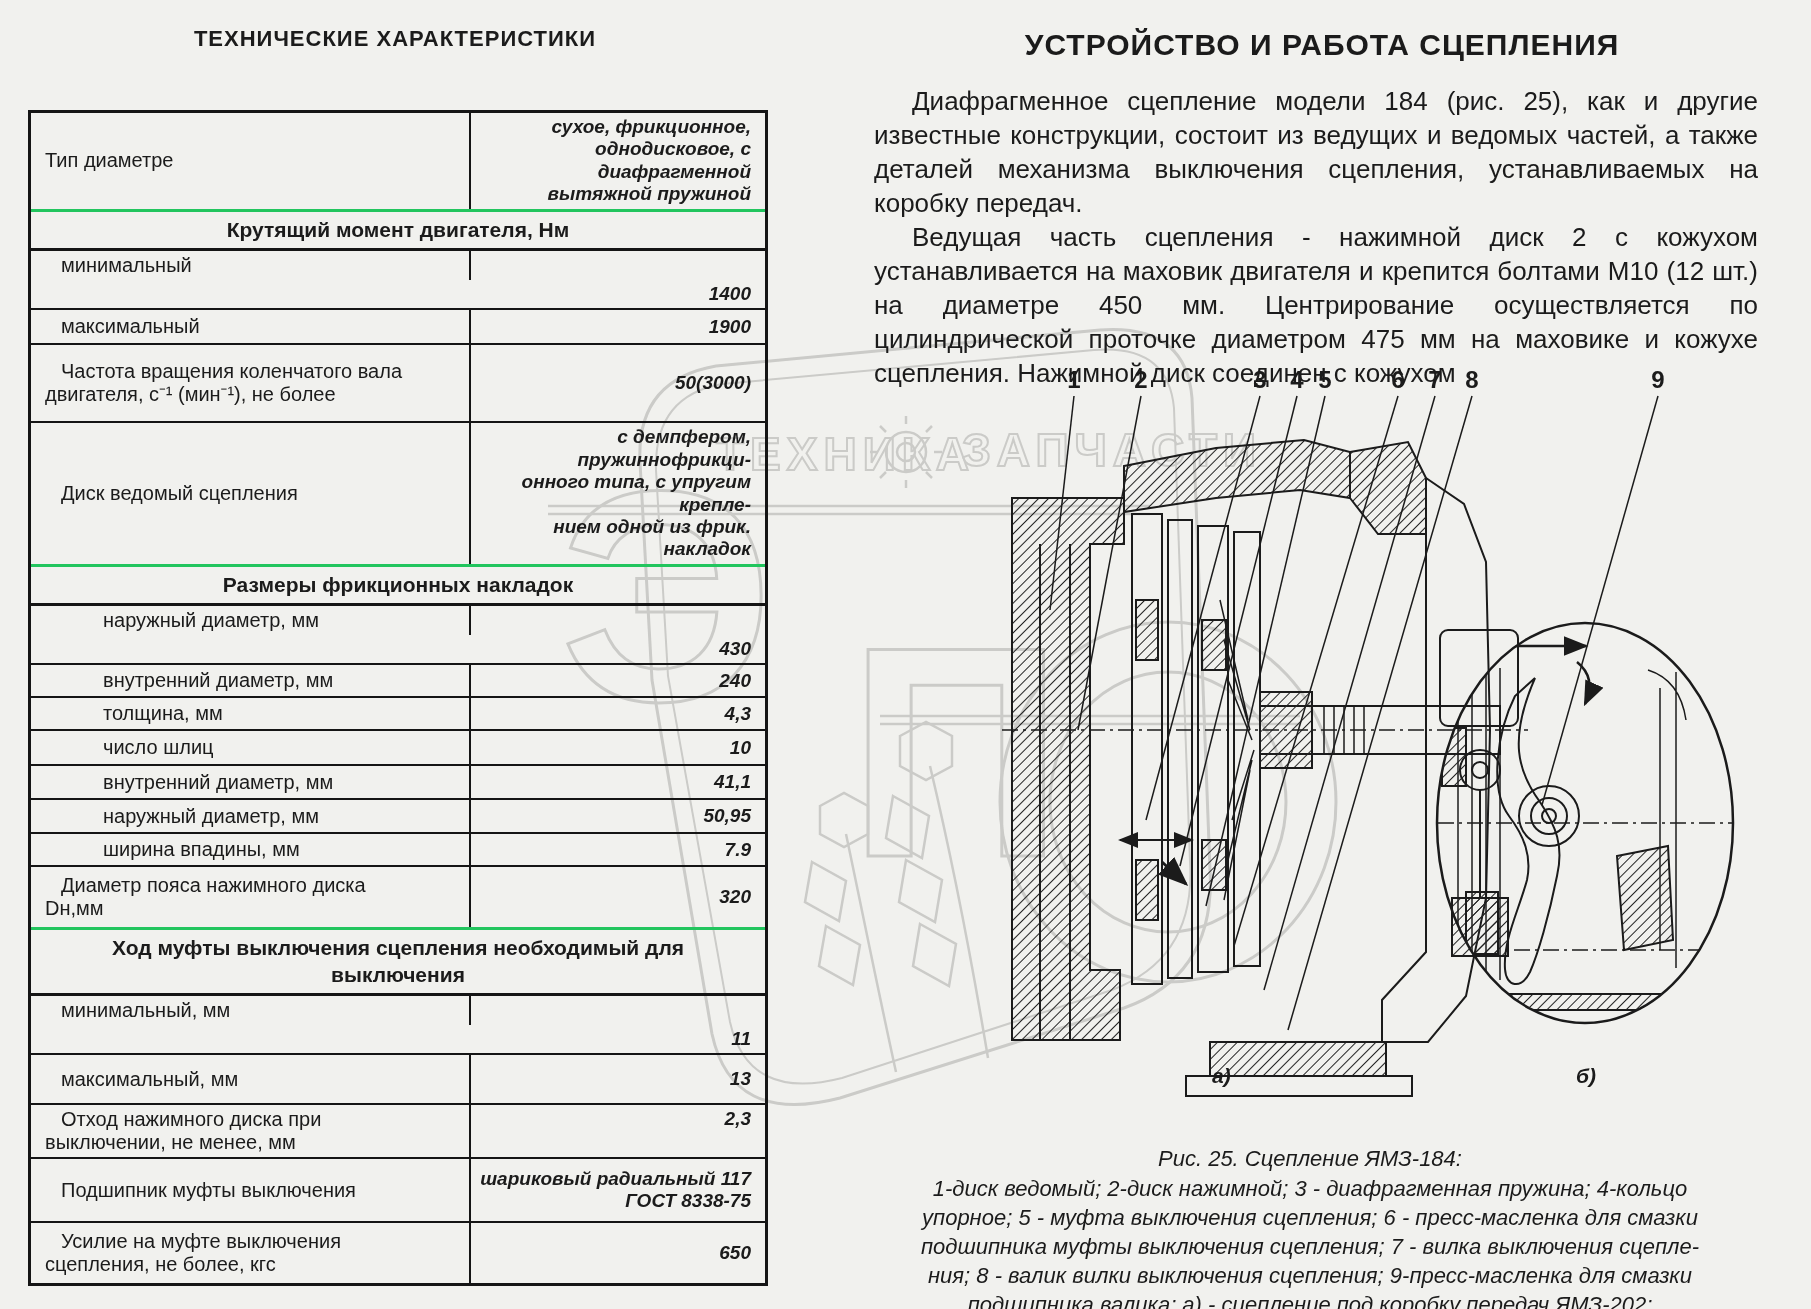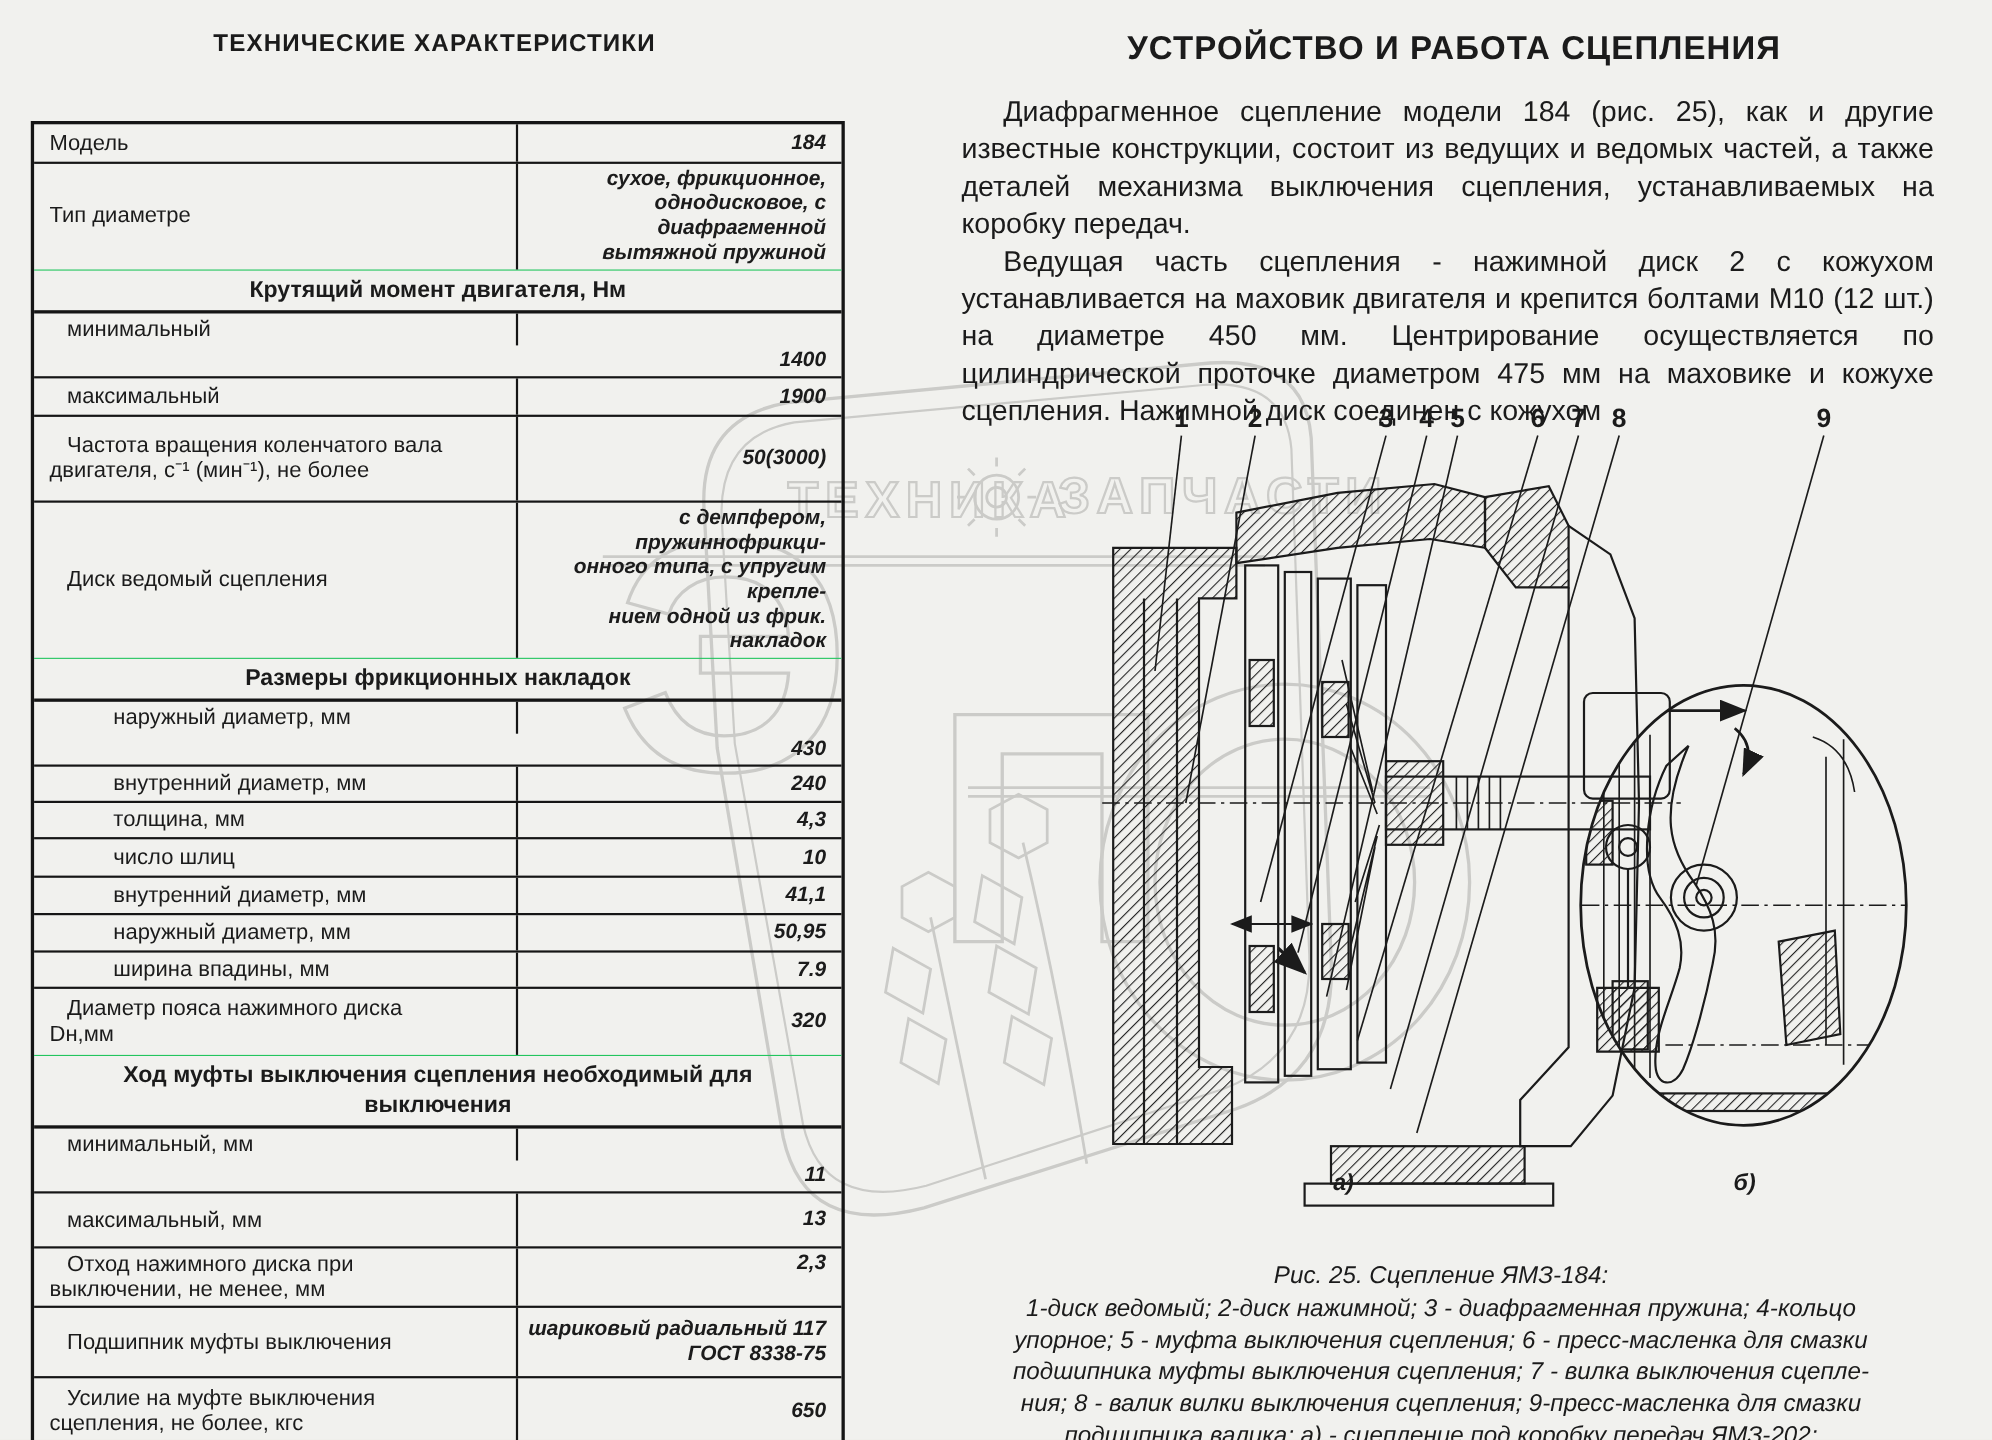--- a/index.html
+++ b/index.html
@@ -21,21 +21,21 @@
   .trow .lbl{width:60%;border-right:2px solid #151515;display:flex;align-items:center;
              padding:3px 6px 3px 14px;box-sizing:border-box;}
   .trow .lbl span{display:block;width:100%;white-space:pre-line;font-size:20px;line-height:1.15;
                   text-indent:16px;}
   .trow .lbl span.ind2{text-indent:58px;}
   .trow .lbl span.noind{text-indent:0;}
   .trow .val{flex:1;display:flex;align-items:center;justify-content:flex-end;
              padding:3px 14px 3px 6px;box-sizing:border-box;}
   .trow .val span{display:block;white-space:pre-line;text-align:right;
                   font-size:19px;line-height:1.18;font-weight:bold;font-style:italic;}
-  .trow.r-h{border-top:1px solid #22c55e;display:block;text-align:center;
+  .trow.r-h{border-top:3px solid #22c55e;display:block;text-align:center;
             font-weight:bold;font-size:21px;line-height:1.25;padding:5px 8px;
             box-sizing:border-box;white-space:pre-line;}
   .trow.r-h + .trow{border-top-width:3px;flex-direction:column;}
   
   .paras{position:absolute;left:874px;top:84px;width:884px;z-index:3;
          font-size:26px;line-height:34px;text-align:justify;}
   .paras p{margin:0;text-indent:38px;}
   
   .fig{position:absolute;left:880px;top:300px;z-index:3;}
   .fig text{font-family:"Liberation Sans",sans-serif;}
@@ -85,28 +85,20 @@
       <text class="wmtext" x="962" y="466" font-size="46">ЗАПЧАСТИ</text>
 
       <text class="wmbig" x="560" y="700" font-size="300">Э</text>
       <text class="wmbig" x="848" y="856" font-size="300">П</text>
     </g>
   </svg>
 
   <div class="ltitle">ТЕХНИЧЕСКИЕ ХАРАКТЕРИСТИКИ</div>
 
   <div class="spec-table">
-    <div class="trow" style="min-height:34px">
-      <div class="lbl">
-          <span class="noind">Модель</span>
-        </div>
-      <div class="val">
-          <span>184</span>
-        </div>
-    </div>
     <div class="trow" style="min-height:78px">
       <div class="lbl">
           <span class="noind">Тип диаметре</span>
         </div>
       <div class="val">
           <span>сухое, фрикционное,
 однодисковое, с диафрагменной
 вытяжной пружиной</span>
         </div>
     </div>

